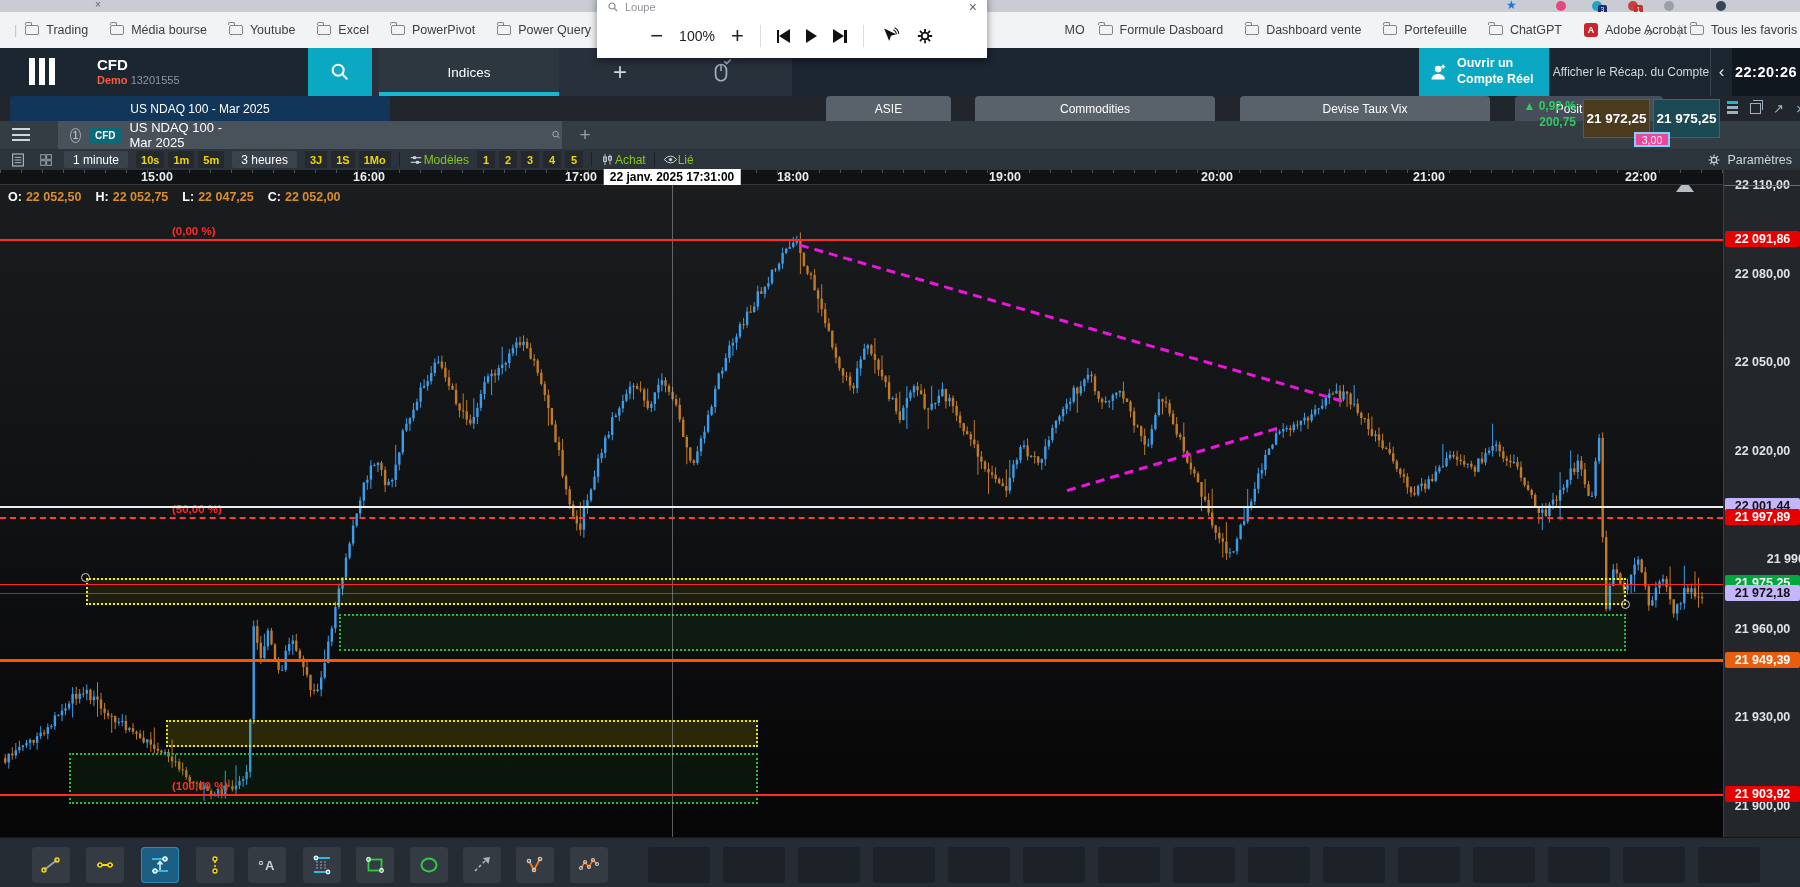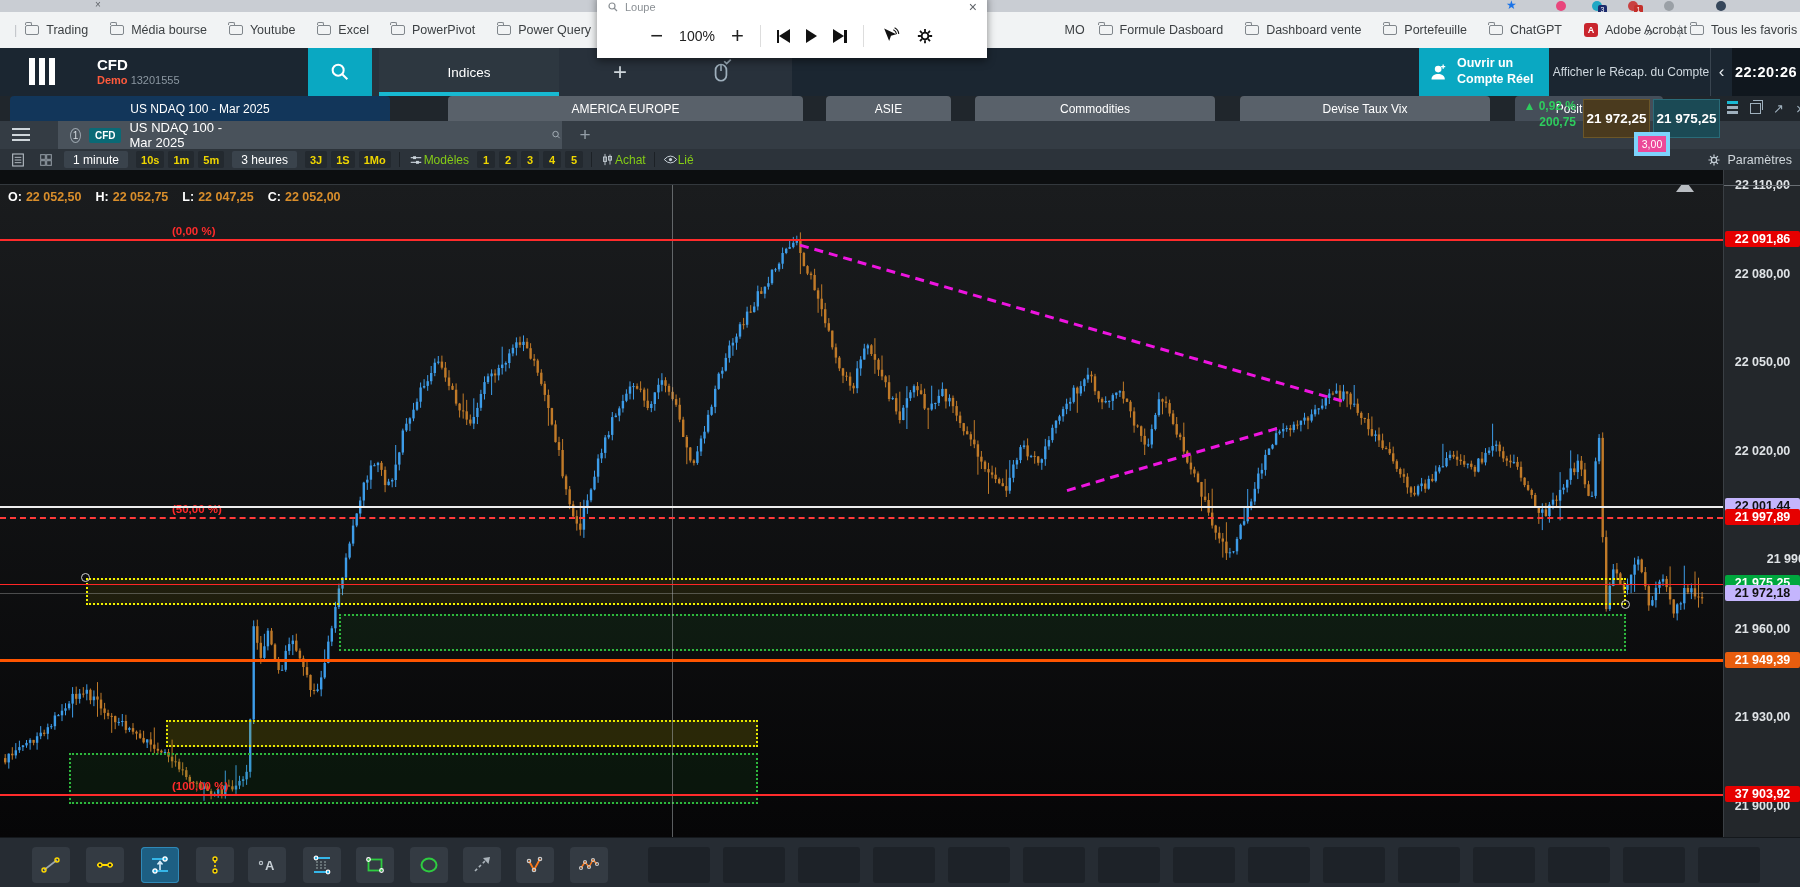--- a/index.html
+++ b/index.html
@@ -56,21 +56,21 @@
   .tb-ic{width:20px;height:17px;display:flex;align-items:center;justify-content:center;cursor:pointer;}
   .chip{background:#3a434c;color:#fff;font-size:12px;height:17px;display:flex;align-items:center;padding:0 9px;border-radius:2px;cursor:pointer;white-space:nowrap;}
   .ychip{background:#23292f;color:#efd600;font-size:11px;font-weight:bold;height:17px;display:flex;align-items:center;padding:0 5px;border-radius:2px;cursor:pointer;}
   .tb-lbl{color:#84cc16;font-size:12px;display:flex;align-items:center;cursor:pointer;white-space:nowrap;}
   .tb-sep{width:1px;height:15px;background:#1c2126;}
   .params{position:absolute;right:8px;top:149px;height:21px;display:flex;align-items:center;gap:6px;color:#cfd6db;font-size:12.5px;cursor:pointer;}
   
   .chg{left:1486px;top:99px;width:90px;text-align:right;color:#2ecc5e;font-size:12px;font-weight:bold;line-height:1.3;}
   .px-sell{left:1583px;top:99px;width:67px;height:39px;background:#4a3a1e;border:1px solid #6b5628;color:#fff;font-weight:bold;font-size:13.5px;display:flex;align-items:center;justify-content:center;cursor:pointer;}
   .px-buy{left:1653px;top:99px;width:67px;height:39px;background:#1b4a55;border:1px solid #2a6b78;color:#fff;font-weight:bold;font-size:13.5px;display:flex;align-items:center;justify-content:center;cursor:pointer;}
-  .spread{left:1634px;top:132px;width:36px;height:24px;background:#ec4899;border:4px solid #7dd3fc;color:#fff;font-size:10.5px;display:flex;align-items:center;justify-content:center;z-index:3;}
+  .spread{left:1634px;top:132px;width:36px;height:15px;background:#ec4899;border:2px solid #7dd3fc;color:#fff;font-size:10.5px;display:flex;align-items:center;justify-content:center;z-index:3;}
   .qicons{left:1727px;top:100px;display:flex;gap:12px;align-items:center;color:#9fb0bd;}
   .mini-bars div{width:11px;height:3px;margin-bottom:2px;background:#9fb0bd;}
   .mini-bars div:first-child{background:#19b9d4;}
   .restore{width:11px;height:11px;border:1.5px solid #9fb0bd;position:relative;}
   .restore::before{content:"";position:absolute;left:2px;top:-4px;width:9px;height:9px;border:1.5px solid #9fb0bd;border-bottom:none;border-left:none;}
   
   .time-axis{left:0;top:170px;width:1723px;height:14px;background:#101316;}
   .time-axis::before{content:"";position:absolute;left:0;top:0;width:100%;height:3px;background:repeating-linear-gradient(90deg,#4a5056 0 1px,transparent 1px 21px);}
   .tlabel{position:absolute;top:0;color:#e8ecef;font-size:12.5px;font-weight:bold;transform:translateX(-50%);}
   .datebadge{position:absolute;top:-1px;background:#fff;color:#000;font-size:12px;font-weight:bold;padding:1px 6px;transform:translateX(-50%);z-index:10;white-space:nowrap;}
@@ -215,21 +215,20 @@
         </svg>
       <div class="txt"><span>Ouvrir un</span><br><span>Compte Réel</span></div>
     </div>
     <div class="abs recap" style="top:0;">Afficher le Récap. du Compte</div>
     <div class="abs hchev" style="top:0;">‹</div>
     <div class="abs clock" style="top:0;">22:20:26</div>
   </div>
 
   <div class="abs pf-tabs" id="mtabs">
       <div class="mtab active" style="left: 10px; width: 380px;">US NDAQ 100 - Mar 2025</div>
-      <div class="mtab" style="left: 448px; width: 355px;">AMERICA EUROPE</div>
       <div class="mtab" style="left: 826px; width: 125px;">ASIE</div>
       <div class="mtab" style="left: 975px; width: 240px;">Commodities</div>
       <div class="mtab" style="left: 1240px; width: 250px;">Devise Taux Vix</div>
       <div class="mtab darker" style="left: 1515px; width: 148px;">Positions (0)</div>
     </div>
 
   <div class="abs chart-tabbar"></div>
   <div class="abs hamb">
       <div></div>
       <div></div>
@@ -336,20 +335,31 @@
     <div class="mini-bars">
         <div></div>
         <div></div>
         <div></div>
       </div>
     <div class="restore"></div>
     <span style="font-size:13px;">↗</span>
     <span style="font-size:15px;">×</span>
   </div>
 
+  <div class="abs time-axis" id="taxis">
+      <div class="tlabel" style="left: 157px;">15:00</div>
+      <div class="tlabel" style="left: 369px;">16:00</div>
+      <div class="tlabel" style="left: 581px;">17:00</div>
+      <div class="tlabel" style="left: 793px;">18:00</div>
+      <div class="tlabel" style="left: 1005px;">19:00</div>
+      <div class="tlabel" style="left: 1217px;">20:00</div>
+      <div class="tlabel" style="left: 1429px;">21:00</div>
+      <div class="tlabel" style="left: 1641px;">22:00</div>
+      <div class="datebadge" style="left: 672px;">22 janv. 2025 17:31:00</div>
+    </div>
 
   <div class="abs chart-region" id="chart">
       <svg style="position:absolute;left:0;top:0;z-index:1" width="1723" height="653" viewBox="0 184 1723 653">
         <line x1="5.2" y1="753.1" x2="5.2" y2="763.4" stroke="#c07a28" stroke-width="1"></line>
         <rect x="4.0" y="757.1" width="2.4" height="4.3" fill="#c07a28"></rect>
         <line x1="8.8" y1="752.3" x2="8.8" y2="767.6" stroke="#3d9ce8" stroke-width="1"></line>
         <rect x="7.5" y="752.7" width="2.4" height="8.7" fill="#3d9ce8"></rect>
         <line x1="12.3" y1="746.2" x2="12.3" y2="758.7" stroke="#c07a28" stroke-width="1"></line>
         <rect x="11.1" y="752.7" width="2.4" height="1.6" fill="#c07a28"></rect>
         <line x1="15.8" y1="742.1" x2="15.8" y2="757.6" stroke="#3d9ce8" stroke-width="1"></line>
@@ -1344,21 +1354,21 @@
       <div class="tick" style="top: 389px; margin-left: 32px;">21 990,00</div>
       <div class="tick" style="top: 458.55px;">21 960,00</div>
       <div class="tick" style="top: 547.26px;">21 930,00</div>
       <div class="tick" style="top: 635.97px;">21 900,00</div>
       <div class="pbadge red" style="top: 68.64px;">22 091,86</div>
       <div class="pbadge white" style="top: 336.012px;">22 001,44</div>
       <div class="pbadge red" style="top: 346.509px;">21 997,89</div>
       <div class="pbadge green" style="top: 413.456px;">21 975,25</div>
       <div class="pbadge white" style="top: 422.534px;">21 972,18</div>
       <div class="pbadge orange" style="top: 489.924px;">21 949,39</div>
-      <div class="pbadge red" style="top: 624.379px;">37 903,92</div>
+      <div class="pbadge red" style="top: 624.379px;">21 903,92</div>
     </div>
 
   <div class="abs leftstrip"></div>
   <div class="abs bottom-bar" id="bbar">
       <div class="toolbtn" style="left: 32px;">
         <svg width="22" height="22" viewBox="0 0 22 22">
           <line x1="4" y1="16" x2="17" y2="6" stroke="#9aa5ad" stroke-width="1.6"></line>
           <circle cx="4" cy="16" r="2" fill="none" stroke="#ffd900" stroke-width="1.4"></circle>
           <circle cx="17" cy="6" r="2" fill="none" stroke="#ffd900" stroke-width="1.4"></circle>
         </svg>

